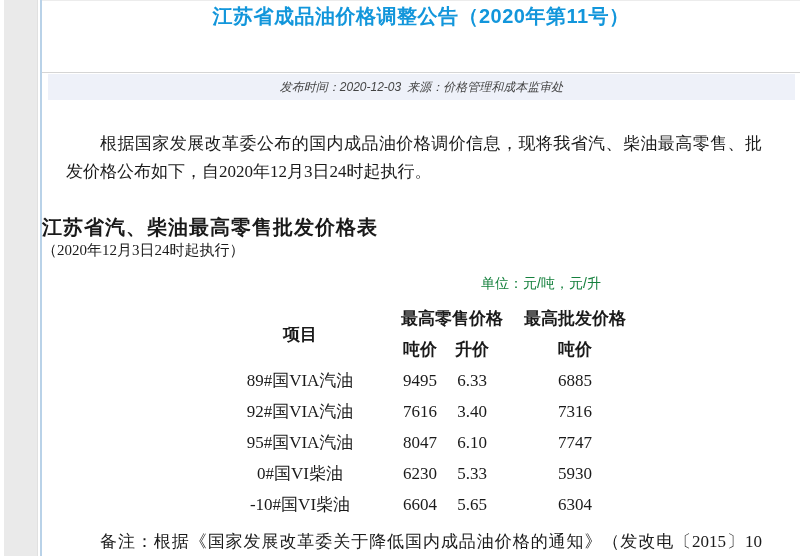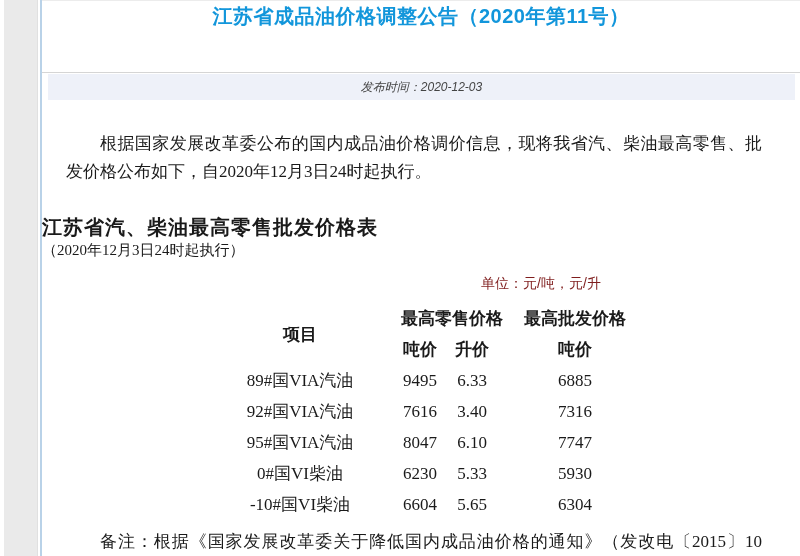--- a/index.html
+++ b/index.html
@@ -86,21 +86,21 @@
   }
   .table-subtitle {
     text-align: left;
     font-size: 15px;
   }
   .unit-note {
     margin-top: 15px;
     text-align: center;
     padding-left: 240px;
     font-size: 14px;
-    color: #7f1d1d;
+    color: #15803d;
     font-family: "Liberation Sans", "DejaVu Sans", sans-serif;
   }
   table.price-table {
     margin: 10px 0 0 158px;
     border-collapse: collapse;
     table-layout: fixed;
     font-size: 17px;
   }
   .price-table col.c-item { width: 200px; }
   .price-table col.c-rton { width: 40px; }
@@ -132,20 +132,21 @@
   <div class="content-divider"></div>
 
   <div class="content">
 
     <div class="title-area">
       <h1 class="page-title">江苏省成品油价格调整公告（2020年第11号）</h1>
     </div>
 
     <div class="meta-bar">
       <span>发布时间：2020-12-03</span>
+      <span>来源：价格管理和成本监审处</span>
     </div>
 
     <div class="doc">
       <p class="intro">根据国家发展改革委公布的国内成品油价格调价信息，现将我省汽、柴油最高零售、批发价格公布如下，自2020年12月3日24时起执行。</p>
 
       <h2 class="table-title">江苏省汽、柴油最高零售批发价格表</h2>
       <div class="table-subtitle">（2020年12月3日24时起执行）</div>
       <div class="unit-note">单位：元/吨，元/升</div>
 
       <table class="price-table">

